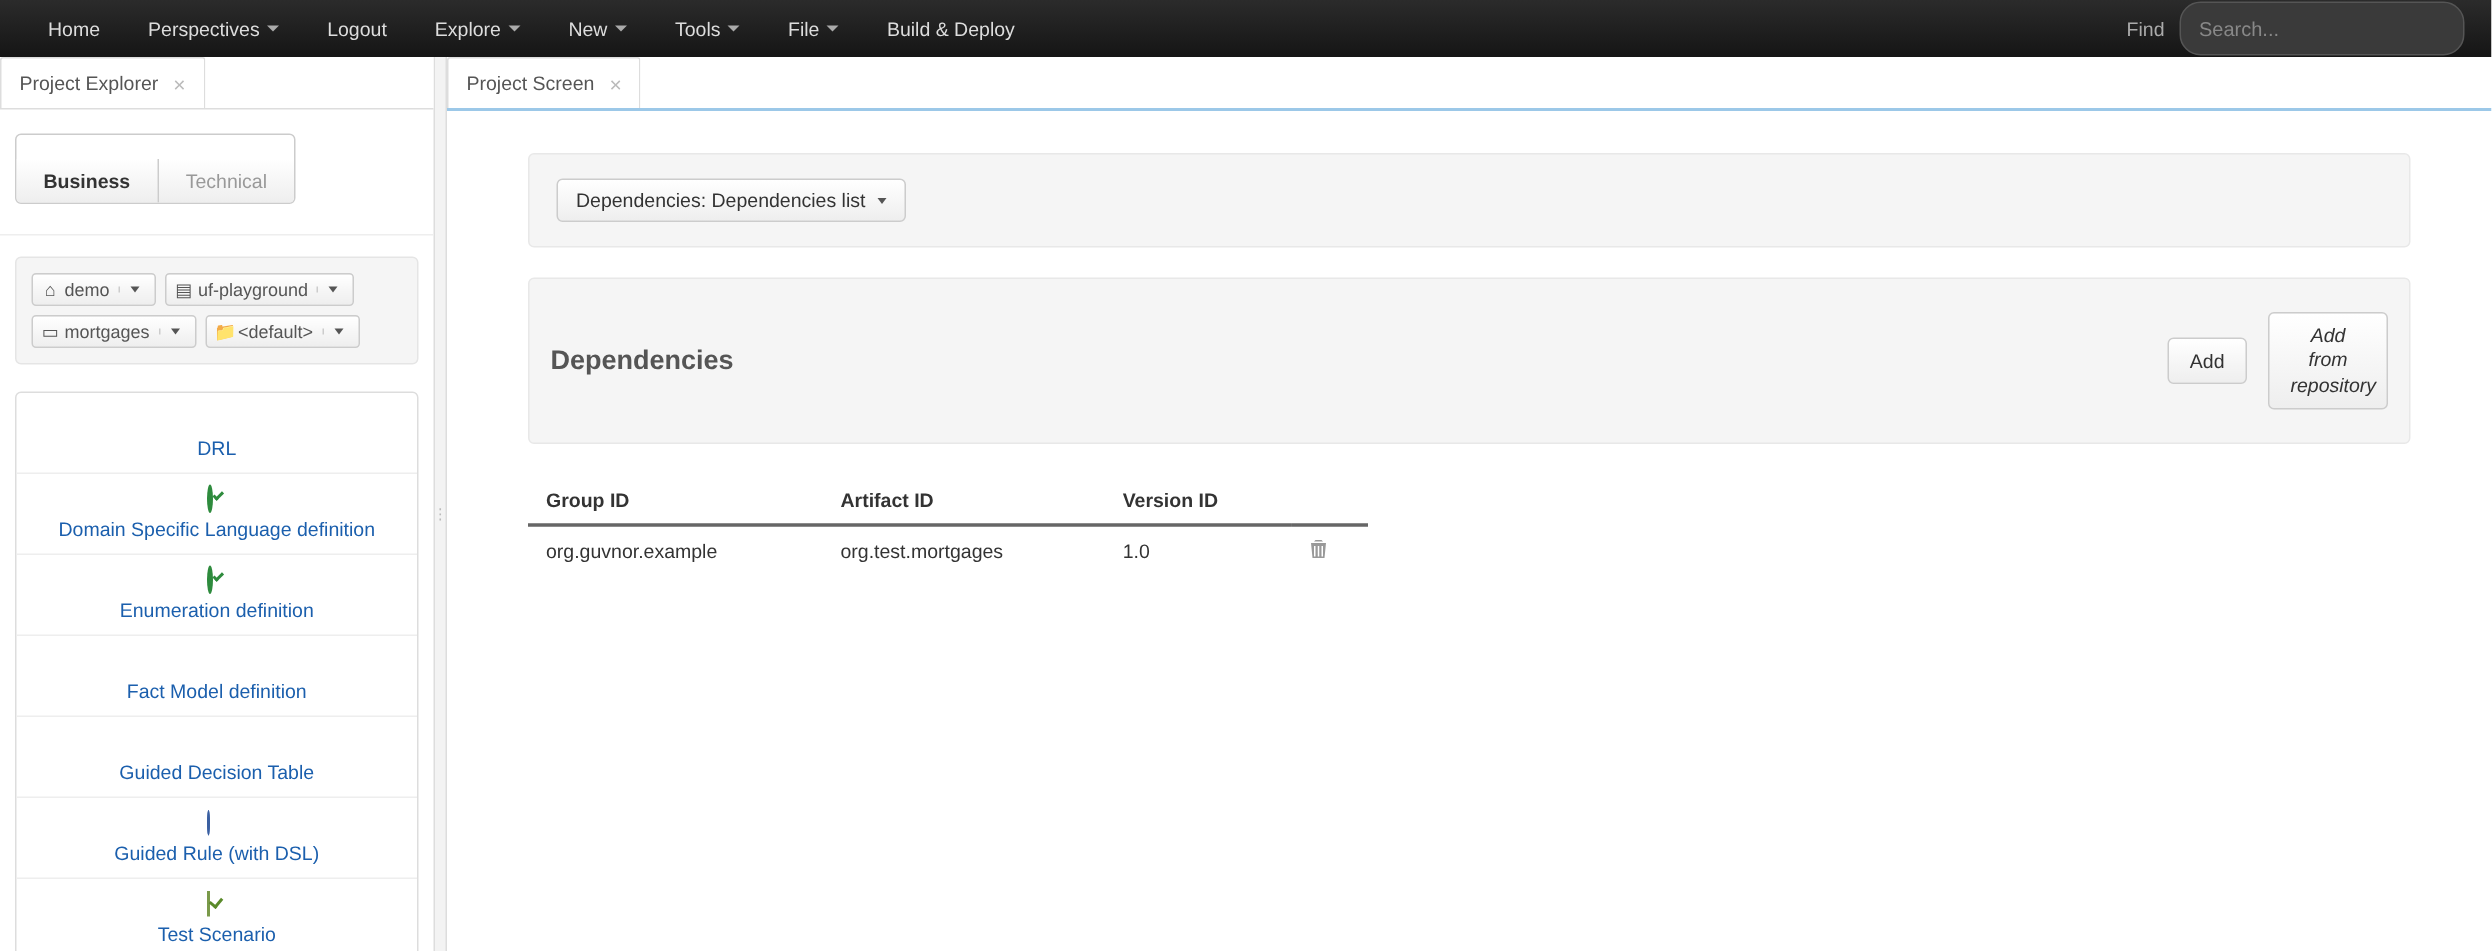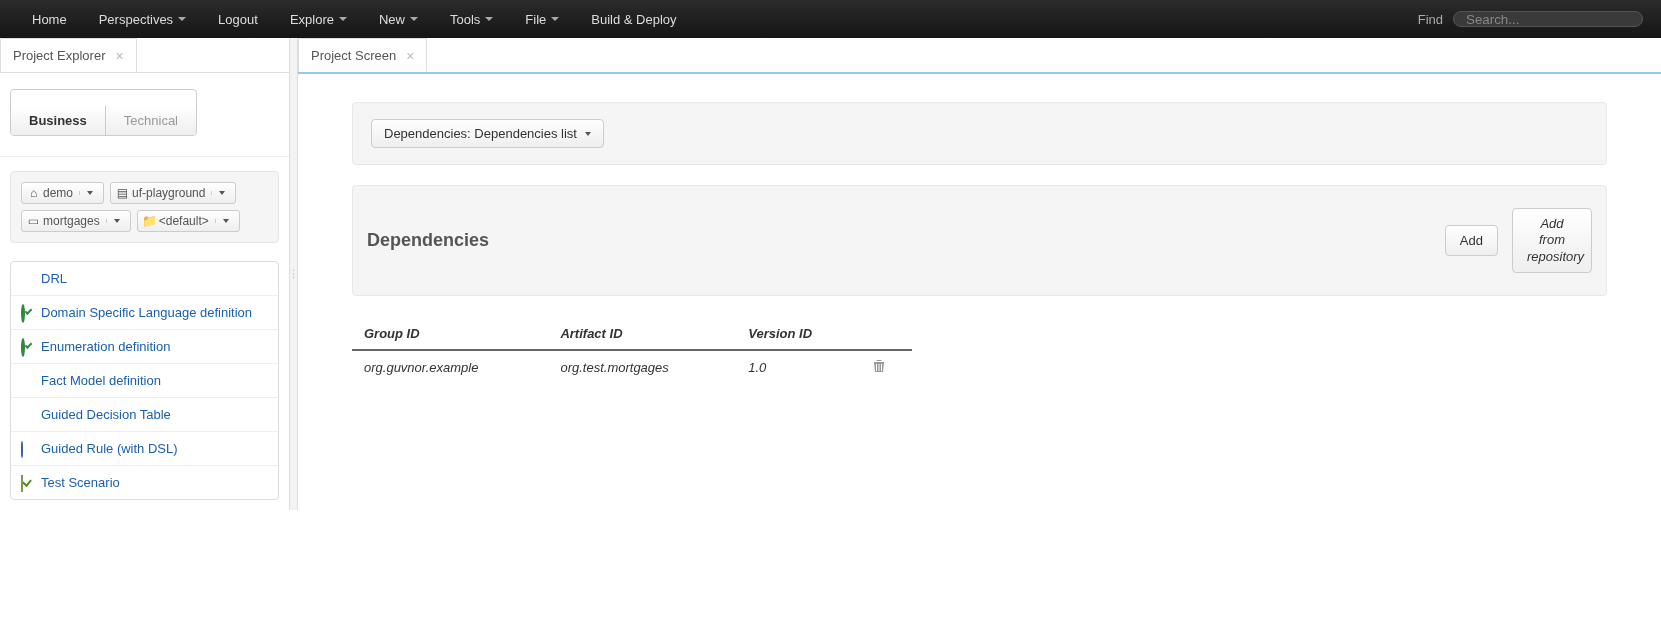--- a/index.html
+++ b/index.html
@@ -4,21 +4,21 @@
 <style>
   html,body{margin:0;padding:0;font-family:"Helvetica Neue",Helvetica,Arial,sans-serif;font-size:13px;color:#333;background:#fff;}
   *{box-sizing:border-box;}
 
   
   .navbar{background:linear-gradient(#2b2b2b,#151515);height:38px;display:flex;align-items:center;padding:0 18px;color:#ccc;}
   .nav-left{display:flex;gap:4px;}
   .nav-item{padding:8px 14px;color:#ddd;cursor:pointer;display:flex;align-items:center;gap:5px;}
   .caret{width:0;height:0;border-left:4px solid transparent;border-right:4px solid transparent;border-top:4px solid #aaa;display:inline-block;}
   .nav-right{margin-left:auto;display:flex;align-items:center;gap:10px;color:#aaa;}
-  .search-box{background:#3a3a3a;border:1px solid #555;border-radius:14px;padding:3px 12px;color:#bef264;width:190px;height:16px;outline:none;}
+  .search-box{background:#3a3a3a;border:1px solid #555;border-radius:14px;padding:3px 12px;color:#bef264;width:190px;height:36px;outline:none;}
   .search-box::placeholder{color:#888;}
 
   
   .workspace{display:flex;width:100%;}
   .left-col{width:290px;flex:0 0 290px;border-right:1px solid #ddd;background:#fff;}
   .divider-col{width:8px;background:#f3f3f3;border-right:1px solid #ddd;display:flex;align-items:center;justify-content:center;}
   .right-col{flex:1;background:#fff;}
 
   
   .tabstrip{display:flex;border-bottom:1px solid #ddd;background:#fff;}
@@ -33,21 +33,21 @@
   .btn-group .seg + .seg{border-left:1px solid #ccc;}
   .thin-hr{border:none;border-top:1px solid #eee;margin:6px -10px 14px -10px;}
 
   .crumb-box{background:#f5f5f5;border:1px solid #e5e5e5;border-radius:4px;padding:10px;display:flex;flex-wrap:wrap;gap:6px;}
   .mini-btn{display:inline-flex;align-items:center;background:linear-gradient(#fff,#eee);border:1px solid #ccc;border-radius:3px;padding:3px 5px;font-size:12px;color:#555;cursor:pointer;}
   .mini-btn .dd{border-left:1px solid #ccc;margin-left:6px;padding:0 5px 0 7px;display:inline-flex;align-items:center;}
   .mini-caret{width:0;height:0;border-left:3px solid transparent;border-right:3px solid transparent;border-top:4px solid #555;}
   .ico{display:inline-block;width:13px;text-align:center;margin-right:3px;}
 
   .asset-list{margin-top:18px;border:1px solid #ddd;border-radius:4px;}
-  .asset-item{padding:9px 10px;border-top:1px solid #eee;display:flex;align-items:center;gap:6px;color:#1b5fad;cursor:pointer;}
+  .asset-item{padding:9px 10px;border-top:1px solid #eee;display:flex;align-items:center;gap:6px;color:#1b5fad;cursor:pointer;flex-direction:column;}
   .asset-item:first-child{border-top:none;}
   .asset-icon{width:14px;height:14px;display:inline-block;flex:0 0 14px;}
 
   
   .ic-diamond{width:10px;height:10px;background:#3a7ed0;transform:rotate(45deg);margin:2px;}
   .ic-circle{width:12px;height:12px;border:2px solid #2e8b3d;border-radius:50%;position:relative;}
   .ic-circle::after{content:"";position:absolute;left:2px;top:3px;width:5px;height:2px;border-bottom:2px solid #2e8b3d;border-left:2px solid #2e8b3d;transform:rotate(-45deg);}
   .ic-pencil{width:12px;height:12px;background:linear-gradient(45deg,#d98a2b 40%,#f0c070 40%);transform:rotate(45deg);border-radius:1px;}
   .ic-dot{width:10px;height:10px;background:#5a7fc0;border-radius:50%;border:1px solid #3a5fa0;}
   .ic-check{width:11px;height:11px;border:1px solid #7a9a4a;position:relative;}
@@ -56,21 +56,21 @@
   
   .right-inner{padding:28px 54px;}
   .card{background:#f5f5f5;border:1px solid #e8e8e8;border-radius:4px;padding:16px 18px;margin-bottom:20px;}
   .dd-btn{display:inline-flex;align-items:center;gap:8px;background:linear-gradient(#fff,#eee);border:1px solid #ccc;border-radius:4px;padding:6px 12px;color:#333;cursor:pointer;}
   .header-card{display:flex;align-items:center;gap:14px;padding:22px 14px;}
   .header-card h3{margin:0;font-size:18px;font-weight:700;color:#555;flex:0 0 auto;}
   .header-card .spacer{flex:1;}
   .btn{background:linear-gradient(#fff,#eee);border:1px solid #ccc;border-radius:4px;padding:7px 14px;color:#333;cursor:pointer;text-align:center;}
   .btn.tall{line-height:1.25;}
 
-  table.deps{border-collapse:collapse;width:560px;margin-top:22px;font-style:italic;}
+  table.deps{border-collapse:collapse;width:560px;margin-top:22px;}
   table.deps th{text-align:left;font-weight:700;color:#333;border-bottom:2px solid #666;padding:8px 12px;}
   table.deps td{padding:8px 12px;color:#333;border-bottom:0;}
   .trash{color:#999;cursor:pointer;}
 
   .grip{color:#bbb;font-size:10px;line-height:4px;cursor:col-resize;}
 </style>
 </head>
 <body>
 
 <div class="navbar">

